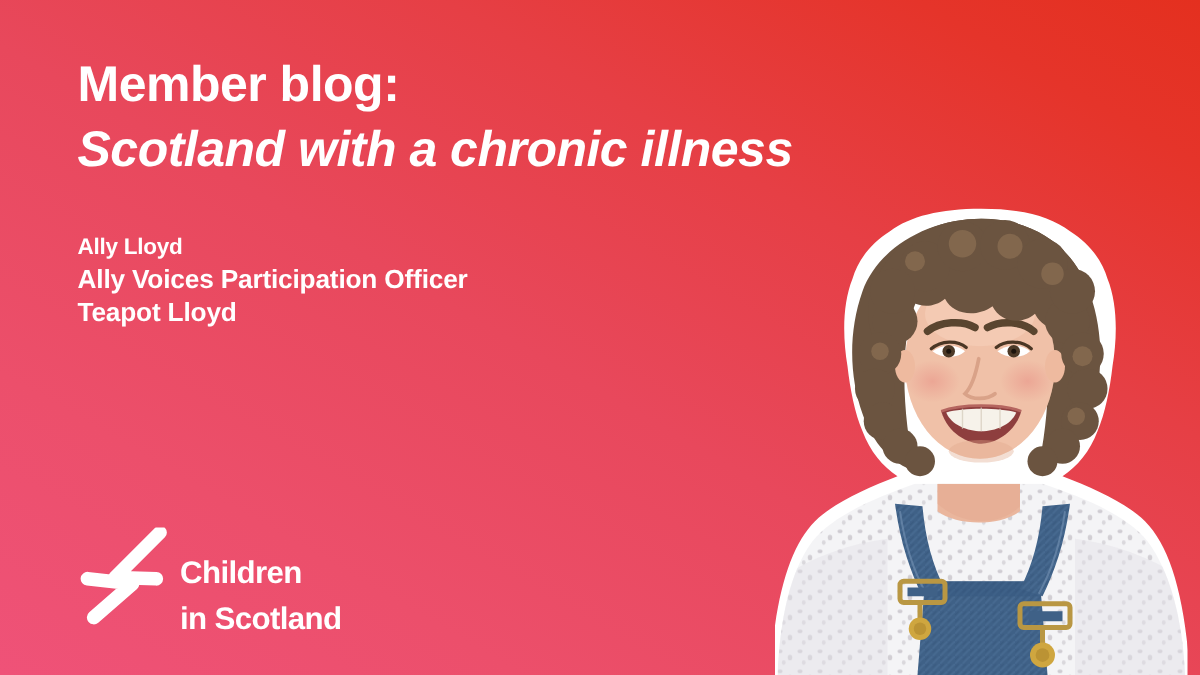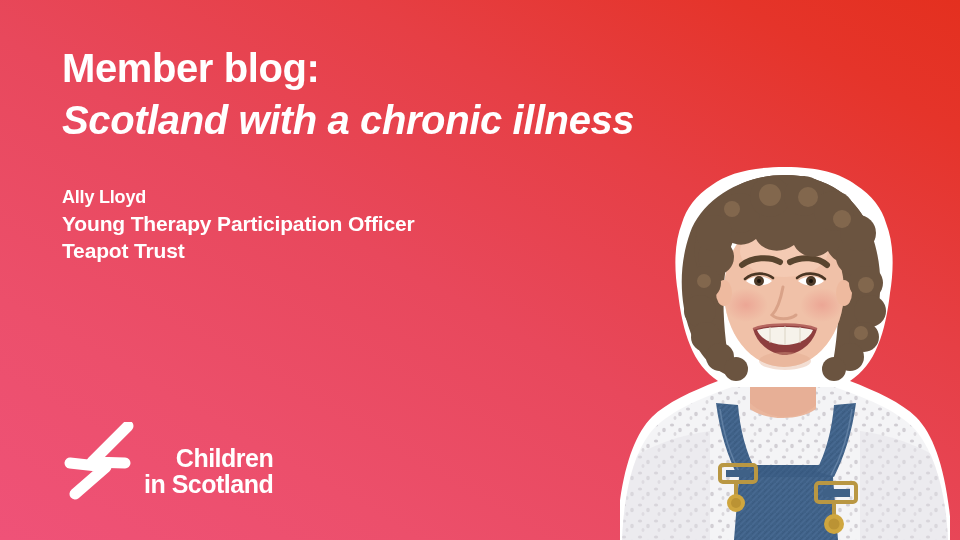--- a/index.html
+++ b/index.html
@@ -84,22 +84,22 @@
   .logo-wordmark {
     position: absolute;
     left: 82px;
     top: 28px;
     color: #ffffff;
     font-size: 25px;
     font-weight: 700;
     line-height: 1.0;
     letter-spacing: -0.5px;
   }
-  .logo-wordmark .wm-line { display: block; white-space: nowrap; text-align: right; }
-  .logo-wordmark .wm-line + .wm-line { margin-top: 1px; }
+  .logo-wordmark .wm-line { display: block; white-space: nowrap; }
+  .logo-wordmark .wm-line + .wm-line { margin-top: 12px; }
 
   
   .portrait {
     position: absolute;
     right: 10px;
     bottom: 0;
     width: 330px;
     height: 375px;
     z-index: 3;
     pointer-events: none;
@@ -301,22 +301,22 @@
     </svg>
   </div>
 
   <div class="text-block">
     <div class="title-line1">Member blog:</div>
     <div class="title-line2">Scotland with a chronic illness</div>
 
     <div class="author-name">Ally Lloyd</div>
 
     <div class="author-role">
-      <span class="role-line">Young Therapy Participation Officer</span>
-      <span class="role-line">Teapot Trust</span>
+      <span class="role-line">Ally Voices Participation Officer</span>
+      <span class="role-line">Teapot Lloyd</span>
     </div>
   </div>
 
   <div class="logo">
     <div class="logo-mark">
       <svg viewBox="0 0 78 78" xmlns="http://www.w3.org/2000/svg" aria-hidden="true">
 
         <path d="M66 4 L30 40 L63 41" fill="none" stroke="#ffffff" stroke-width="11" stroke-linecap="round" stroke-linejoin="round"></path>
 
         <path d="M8 41 L44 45 L13 72" fill="none" stroke="#ffffff" stroke-width="11" stroke-linecap="round" stroke-linejoin="round"></path>

